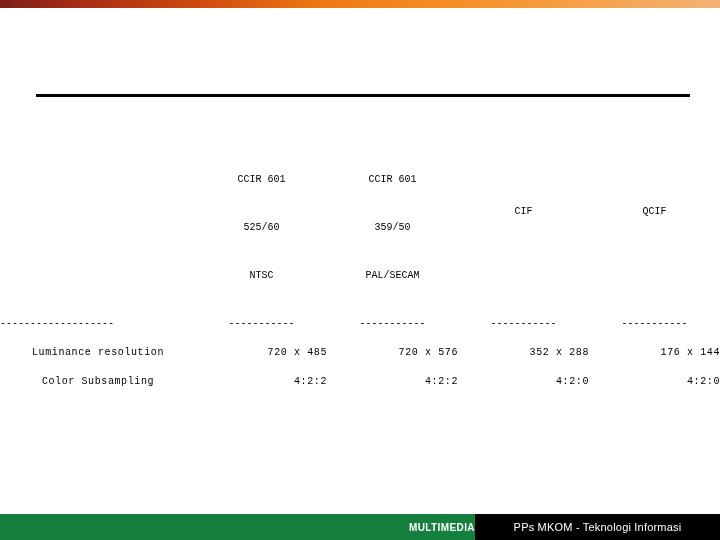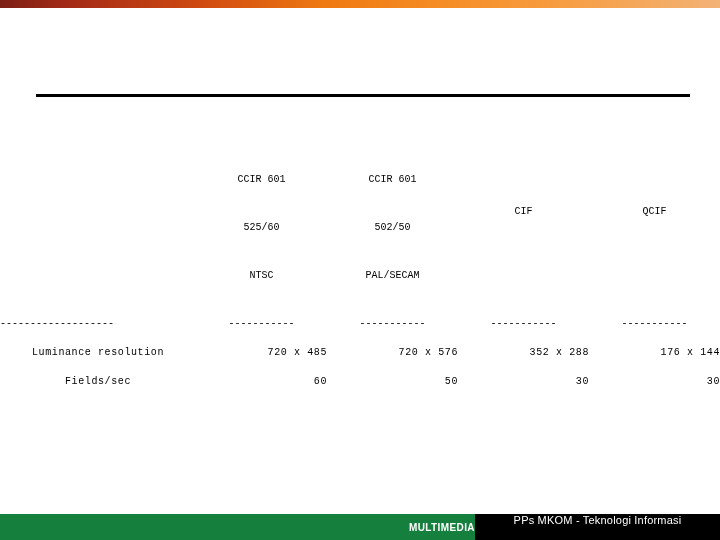--- a/index.html
+++ b/index.html
@@ -117,21 +117,21 @@
     font-family: "Liberation Sans", sans-serif;
     font-size: 10px;
     font-weight: bold;
     letter-spacing: 0.4px;
   }
   #footer-right {
     flex: 1;
     height: 26px;
     background: #000000;
     display: flex;
-    align-items: flex-start;
+    align-items: center;
     justify-content: center;
   }
   #footer-right-label {
     color: #ffffff;
     font-family: "Liberation Sans", sans-serif;
     font-size: 11px;
     letter-spacing: 0.2px;
   }
 </style>
 </head>
@@ -152,21 +152,21 @@
   <tbody>
     <tr>
       <td class="col-label"></td>
       <td class="head-cell">
         <span class="head-line">CCIR 601</span>
         <span class="head-line">525/60</span>
         <span class="head-line">NTSC</span>
       </td>
       <td class="head-cell">
         <span class="head-line">CCIR 601</span>
-        <span class="head-line">502/50</span>
+        <span class="head-line">359/50</span>
         <span class="head-line">PAL/SECAM</span>
       </td>
       <td class="head-cell">
         <span class="head-line">CIF</span>
         <span class="head-line"></span>
         <span class="head-line"></span>
       </td>
       <td class="head-cell">
         <span class="head-line">QCIF</span>
         <span class="head-line"></span>
@@ -184,28 +184,28 @@
 
     <tr class="body-row">
       <td class="row-label">Luminance resolution</td>
       <td class="cell-value">720 x 485</td>
       <td class="cell-value">720 x 576</td>
       <td class="cell-value">352 x 288</td>
       <td class="cell-value">176 x 144</td>
     </tr>
 
 
-
     <tr class="body-row">
-      <td class="row-label">Fields/sec</td>
-      <td class="cell-value">60</td>
-      <td class="cell-value">50</td>
-      <td class="cell-value">30</td>
-      <td class="cell-value">30</td>
-    </tr>
+      <td class="row-label">Color Subsampling</td>
+      <td class="cell-value">4:2:2</td>
+      <td class="cell-value">4:2:2</td>
+      <td class="cell-value">4:2:0</td>
+      <td class="cell-value">4:2:0</td>
+    </tr>
+
 
   </tbody>
 </table>
 
 <div id="footer">
   <div id="footer-left">
     <span id="footer-left-label">MULTIMEDIA</span>
   </div>
   <div id="footer-right">
     <span id="footer-right-label">PPs MKOM - Teknologi Informasi</span>

